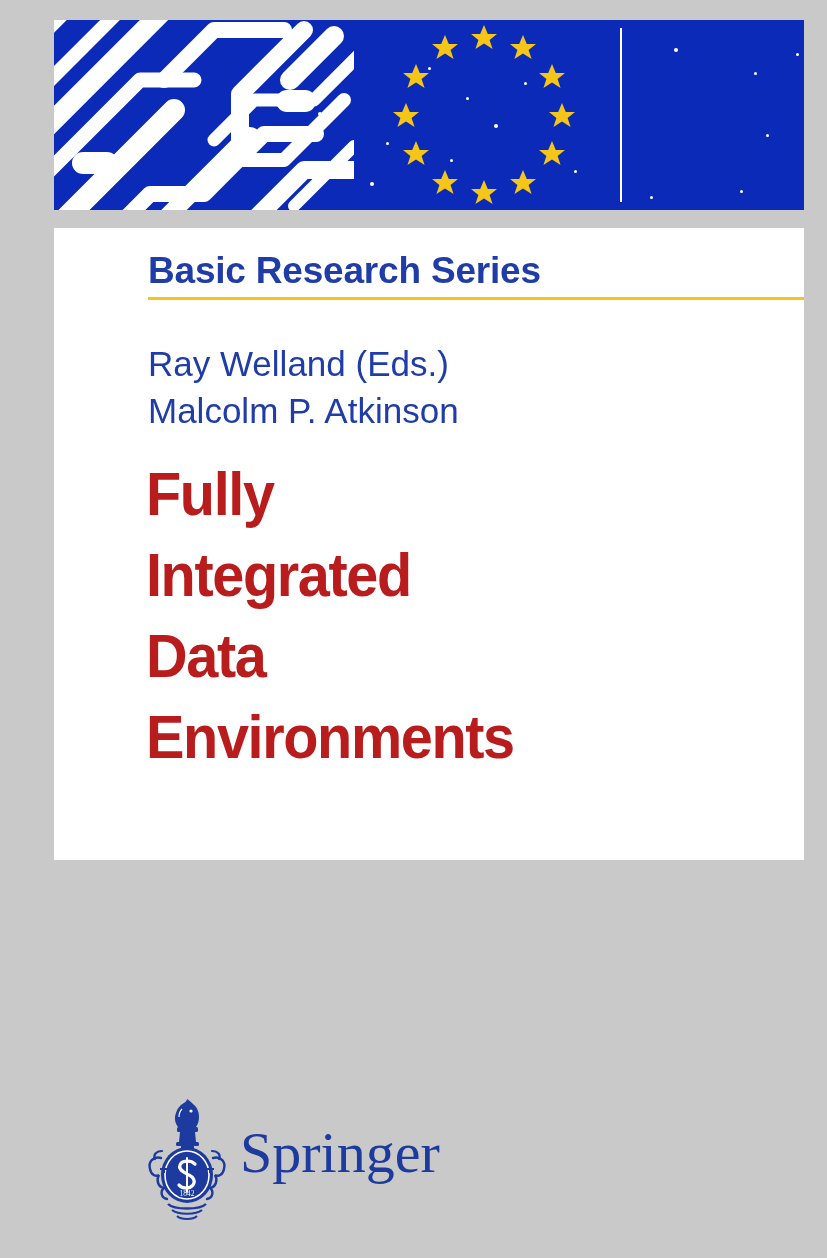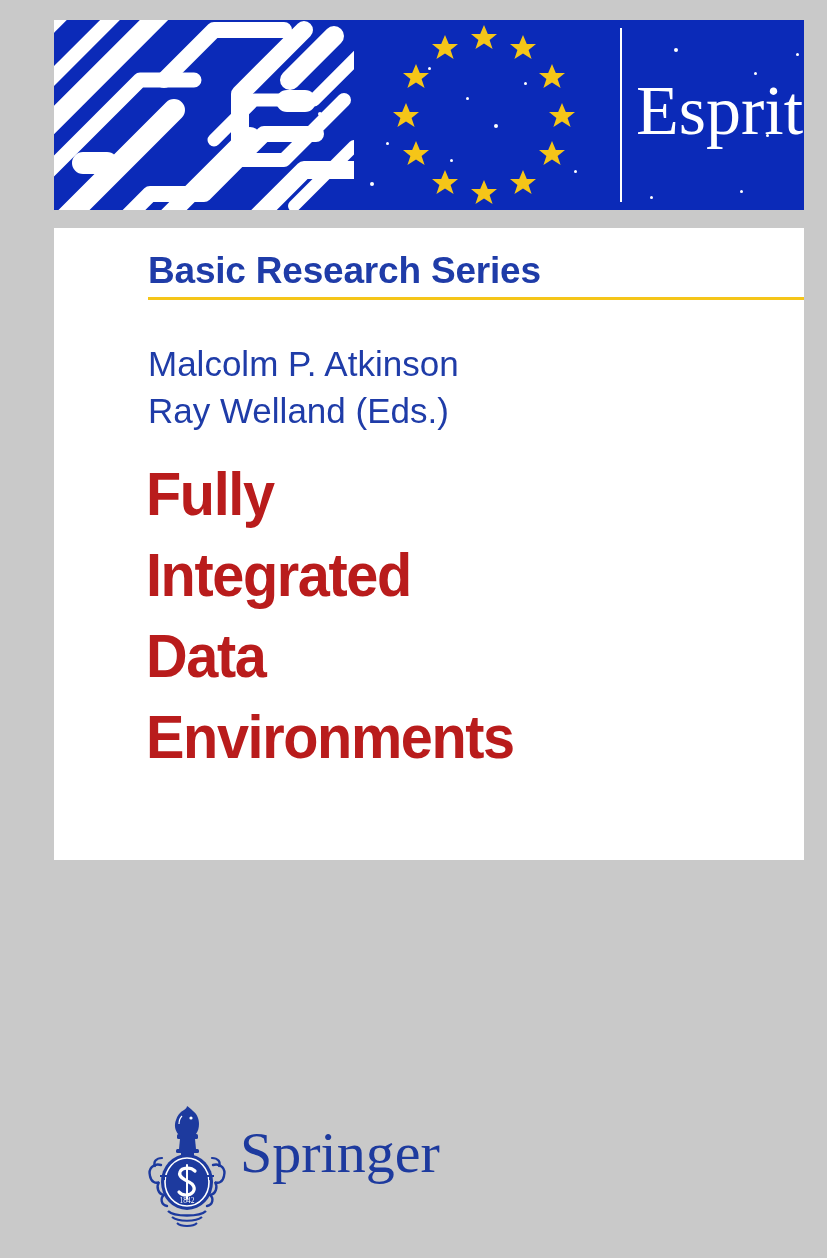--- a/index.html
+++ b/index.html
@@ -142,21 +142,21 @@
   .springer {
     position: absolute;
     left: 146px;
     top: 1088px;
     width: 230px;
     height: 130px;
   }
   .springer-crest {
     position: absolute;
     left: 0;
-    top: 15px;
+    top: 8px;
     width: 82px;
     height: 130px;
   }
   .springer-word {
     position: absolute;
     left: 94px;
     top: 36px;
     font-family: "Liberation Serif", serif;
     font-size: 58px;
     color: #1d3a9e;
@@ -250,34 +250,31 @@
     <div class="speck" style="left:620px; top:28px; width:4px; height:4px;"></div>
     <div class="speck" style="left:700px; top:52px; width:3px; height:3px;"></div>
     <div class="speck" style="left:742px; top:33px; width:3px; height:3px;"></div>
     <div class="speck" style="left:596px; top:176px; width:3px; height:3px;"></div>
     <div class="speck" style="left:686px; top:170px; width:3px; height:3px;"></div>
     <div class="speck" style="left:712px; top:114px; width:3px; height:3px;"></div>
     <div class="speck" style="left:264px; top:92px; width:4px; height:4px;"></div>
 
     <div class="banner-divider"></div>
 
-    <div class="banner-wordmark">
-      <span>Esprit</span>
-    </div>
   </div>
 
   <div class="panel">
 
     <div class="series-title">Basic Research Series</div>
 
     <div class="series-rule"></div>
 
     <div class="editors">
+      <div>Ray Welland (Eds.)</div>
       <div>Malcolm P. Atkinson</div>
-      <div>Ray Welland (Eds.)</div>
     </div>
 
     <div class="book-title">
       <span class="tl">Fully</span>
       <span class="tl">Integrated</span>
       <span class="tl">Data</span>
       <span class="tl">Environments</span>
     </div>
   </div>
 

